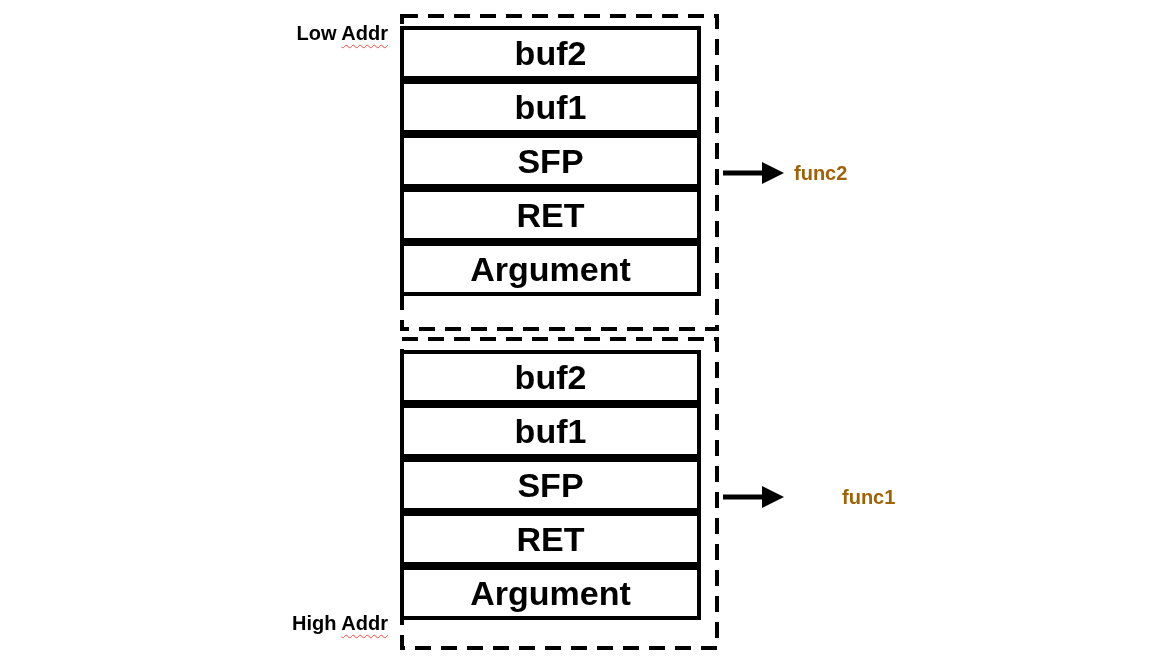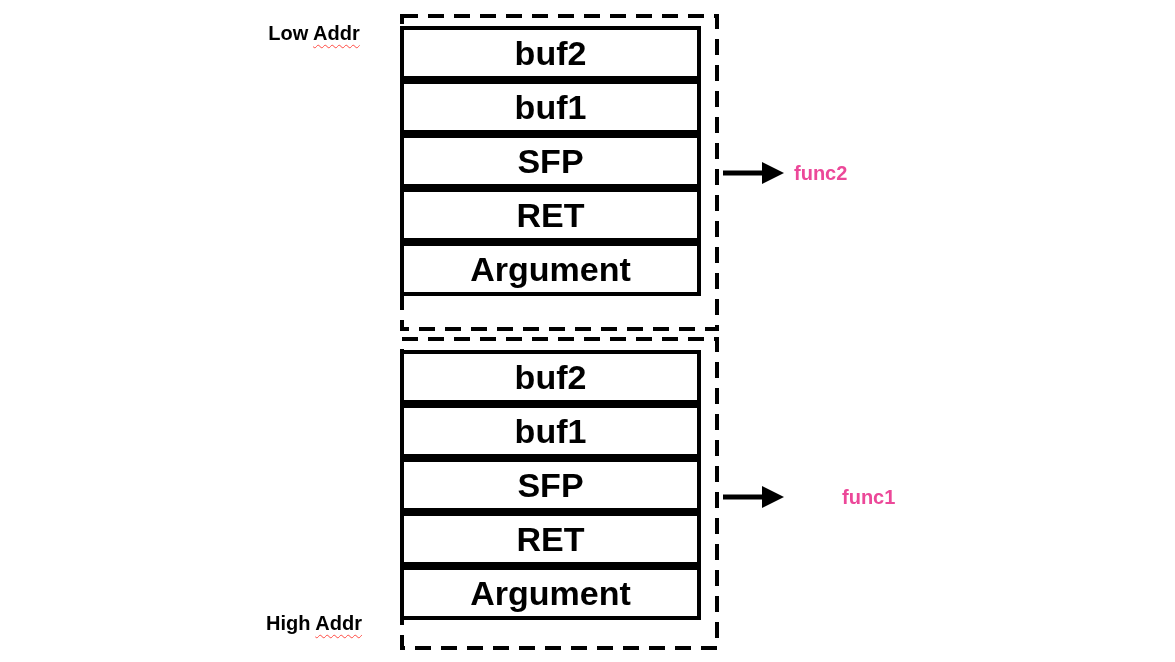--- a/index.html
+++ b/index.html
@@ -8,21 +8,21 @@
     background: #ffffff;
     font-family: "Liberation Sans", sans-serif;
     overflow: hidden;
   }
   .canvas { position: relative; width: 1175px; height: 662px; background: #ffffff; }
 
   
   .side-label {
     position: absolute;
     width: 148px;
-    text-align: center;
+    text-align: right;
     font-size: 20px;
     font-weight: 700;
     color: #000;
     white-space: nowrap;
   }
   .side-label .squiggle {
     text-decoration-line: underline;
     text-decoration-style: wavy;
     text-decoration-color: #ff4a42;
     text-decoration-thickness: 1px;
@@ -79,21 +79,21 @@
   #arrow-func1 { top: 484px; }
 
   .pointer-label {
     position: absolute;
     left: 794px;
     height: 26px;
     display: flex;
     align-items: center;
     font-size: 20px;
     font-weight: 700;
-    color: #ec4899;
+    color: #a16207;
     white-space: nowrap;
   }
   #label-func2 { top: 160px; }
   #label-func1 { top: 484px; margin-left: 48px; }
 </style>
 </head>
 <body>
 
 <div class="canvas">
 

